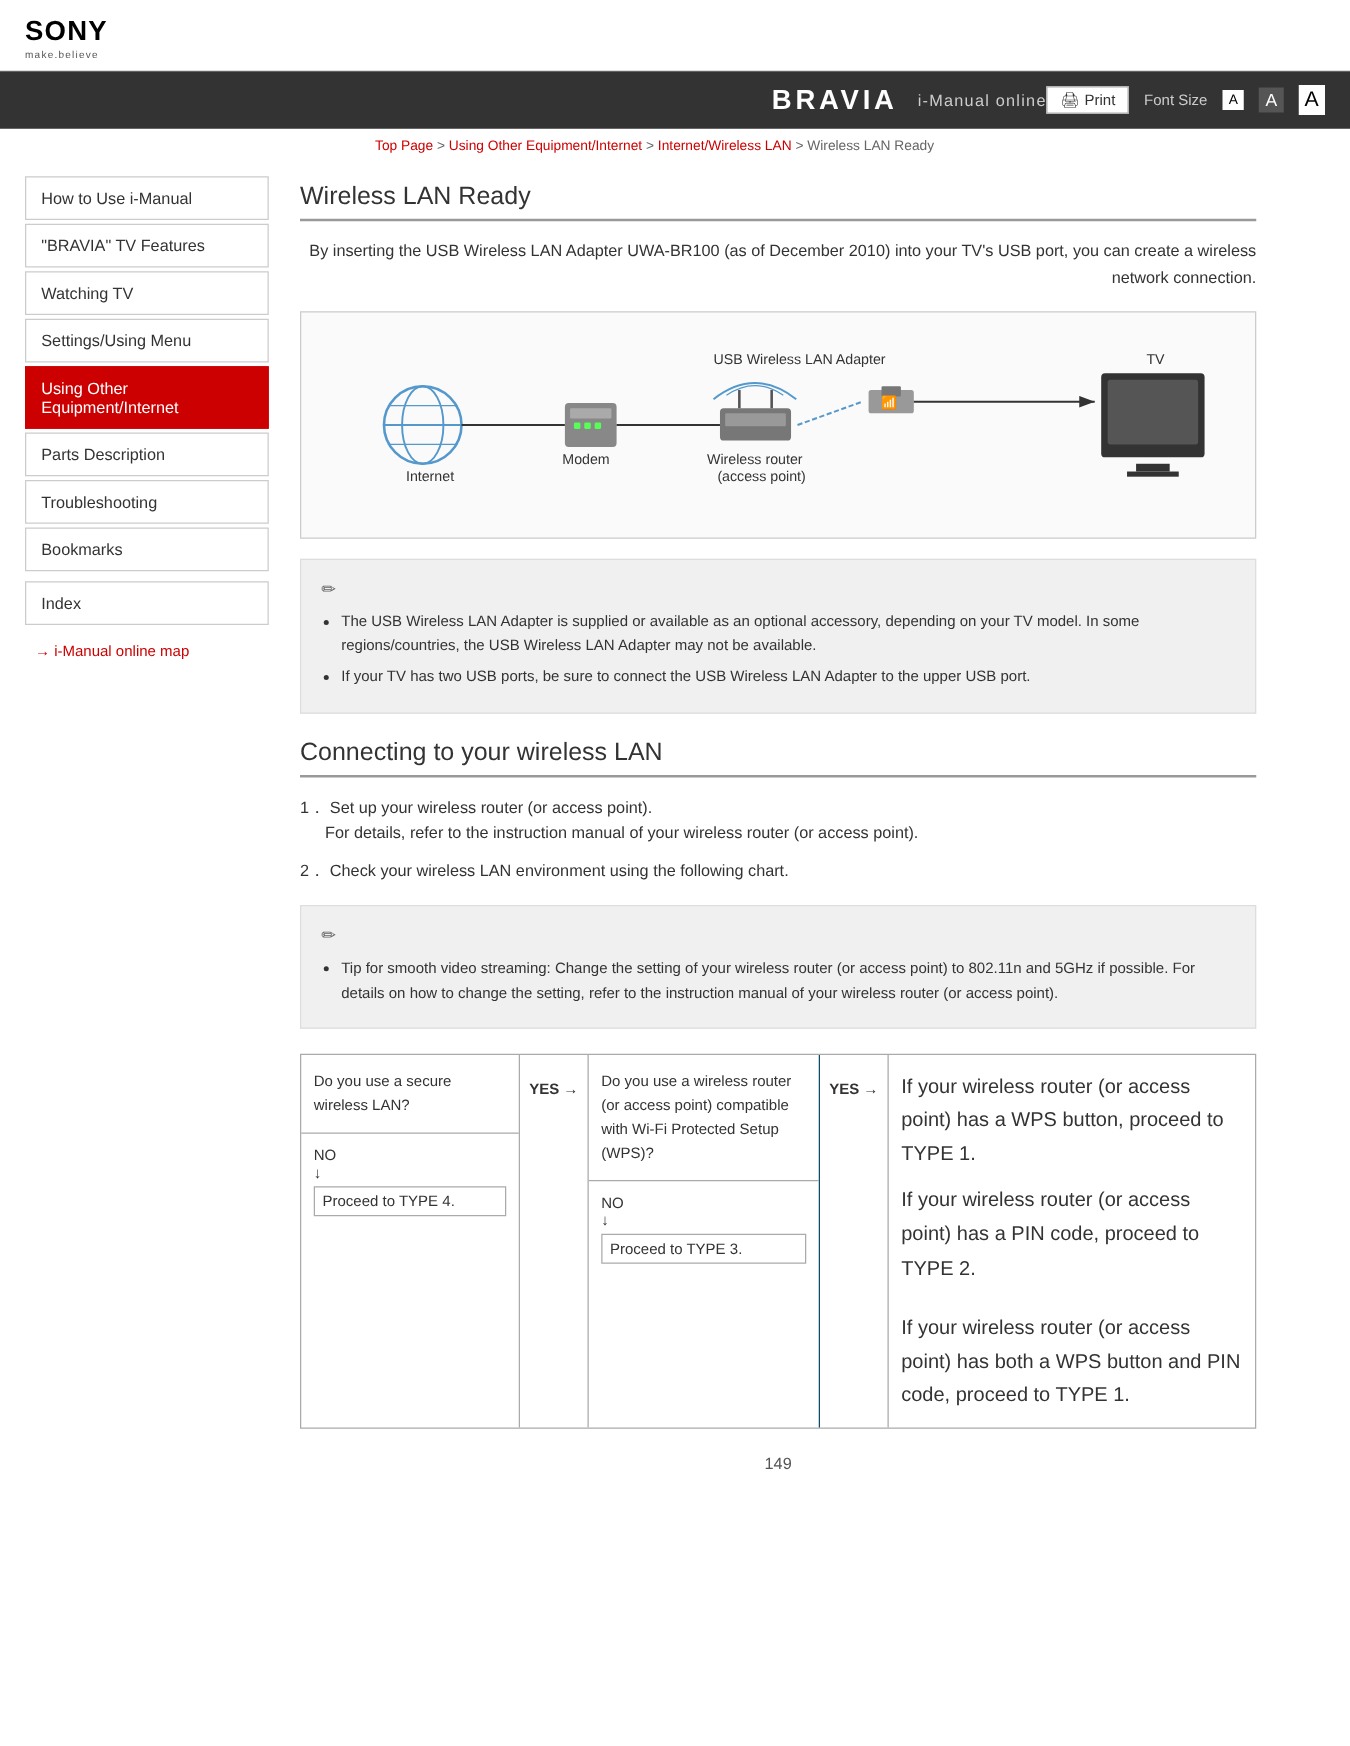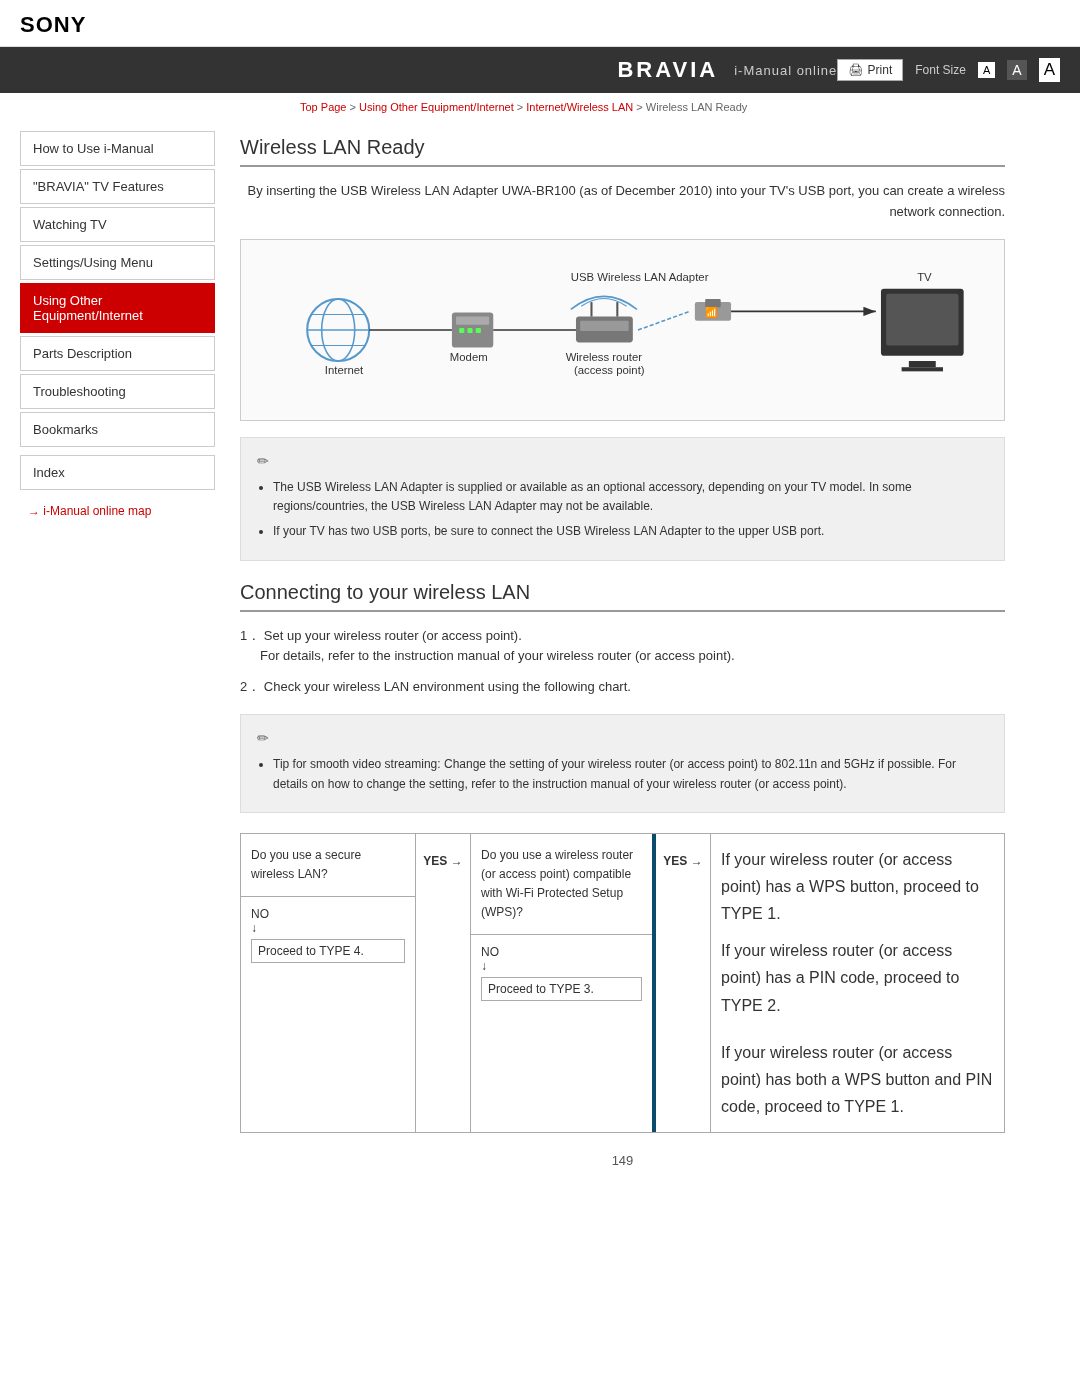--- a/index.html
+++ b/index.html
@@ -239,20 +239,21 @@
       color: #555;
       padding: 20px 0 10px 0;
     }
   </style>
 </head>
 <body>
 
 <div class="top-header">
   <div>
     <div class="sony-logo">SONY</div>
+    <div class="sony-tagline">make.believe</div>
   </div>
 </div>
 
 <div class="nav-bar">
   <div class="bravia-logo">
     <span class="bravia-text">BRAVIA</span>
     <span class="imanual-text">i-Manual online</span>
   </div>
   <div class="nav-right">
     <button class="print-btn">
@@ -414,21 +415,21 @@
           <div>NO</div>
           <div>↓</div>
           <div style="border:1px solid #aaa; padding:4px 6px; margin-top:4px; font-size:12px;">Proceed to TYPE 4.</div>
         </div>
       </div>
 
       <div style="display:flex; align-items:flex-start; justify-content:center; min-width:55px; max-width:55px; padding:20px 4px; border-right:1px solid #aaa; font-size:12px; font-weight:bold;">
         <span>YES →</span>
       </div>
 
-      <div style="display:flex; flex-direction:column; border-right:4px solid #0c4a6e; min-width:185px; max-width:185px;">
+      <div style="display:flex; flex-direction:column; border-right:1px solid #0c4a6e; min-width:185px; max-width:185px;">
         <div style="padding:12px 10px; font-size:12px; line-height:1.6;">
           <span>Do you use a wireless router (or access point) compatible with Wi-Fi Protected Setup (WPS)?</span>
         </div>
         <div style="border-top:1px solid #aaa; padding:10px 10px 12px 10px; font-size:12px;">
           <div>NO</div>
           <div>↓</div>
           <div style="border:1px solid #aaa; padding:4px 6px; margin-top:4px; font-size:12px;">Proceed to TYPE 3.</div>
         </div>
       </div>
 

